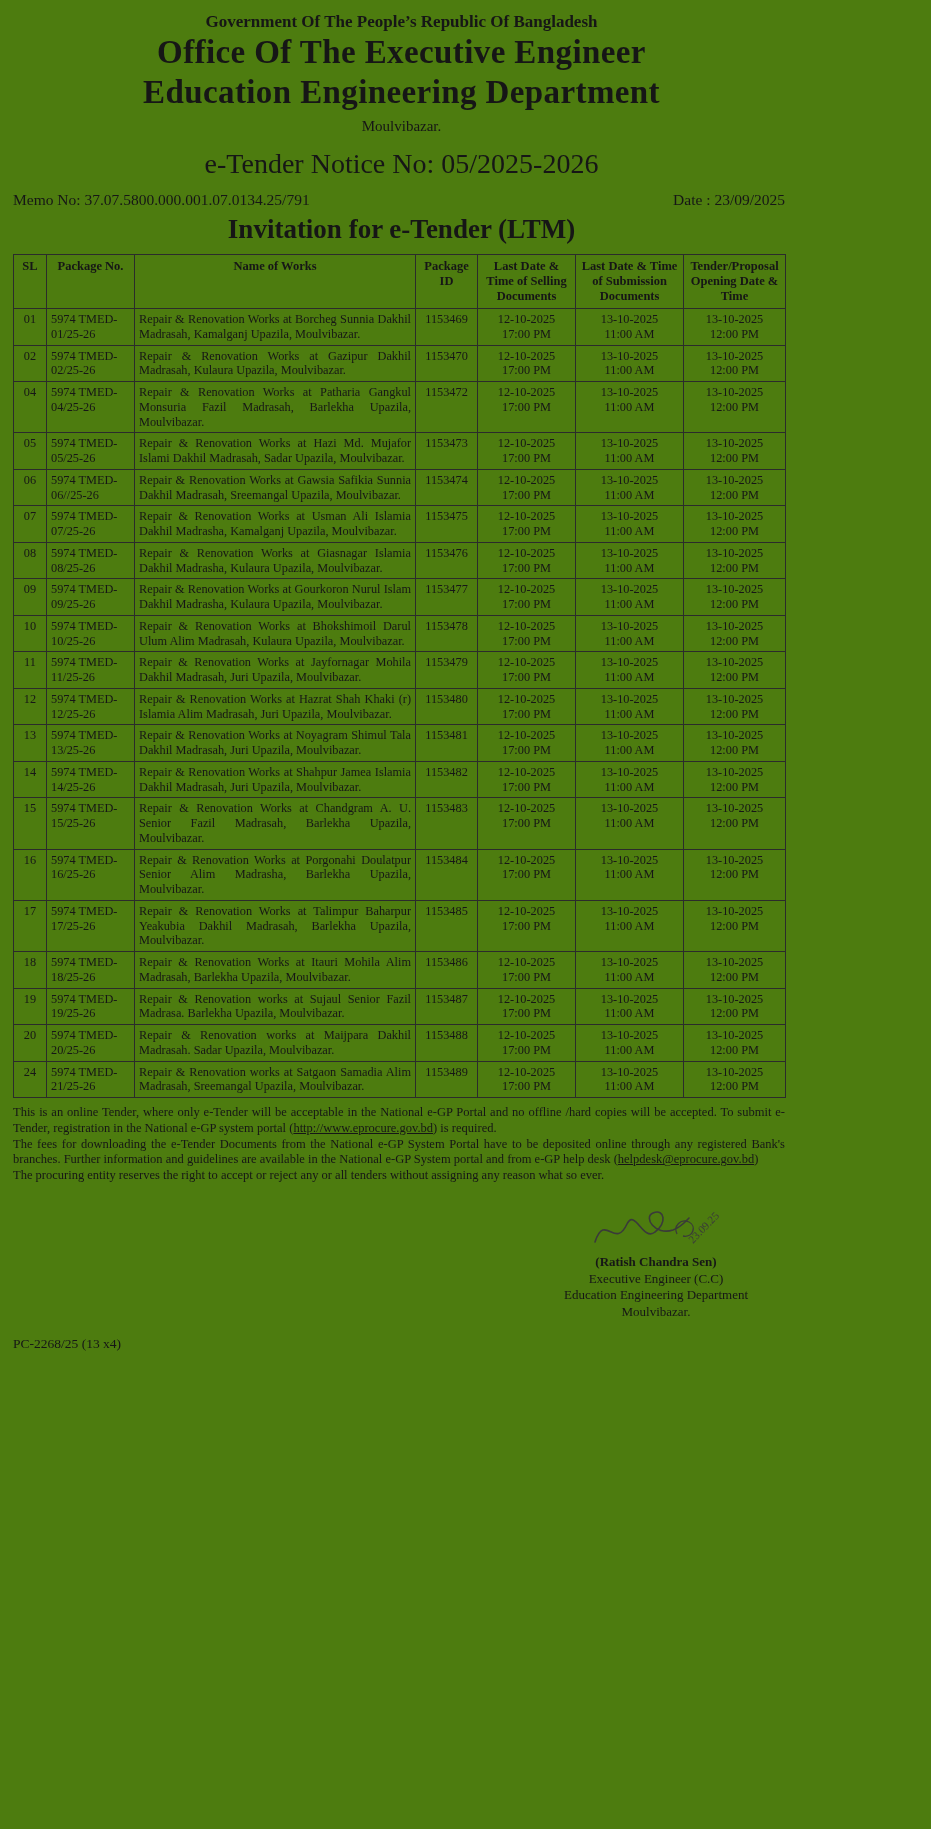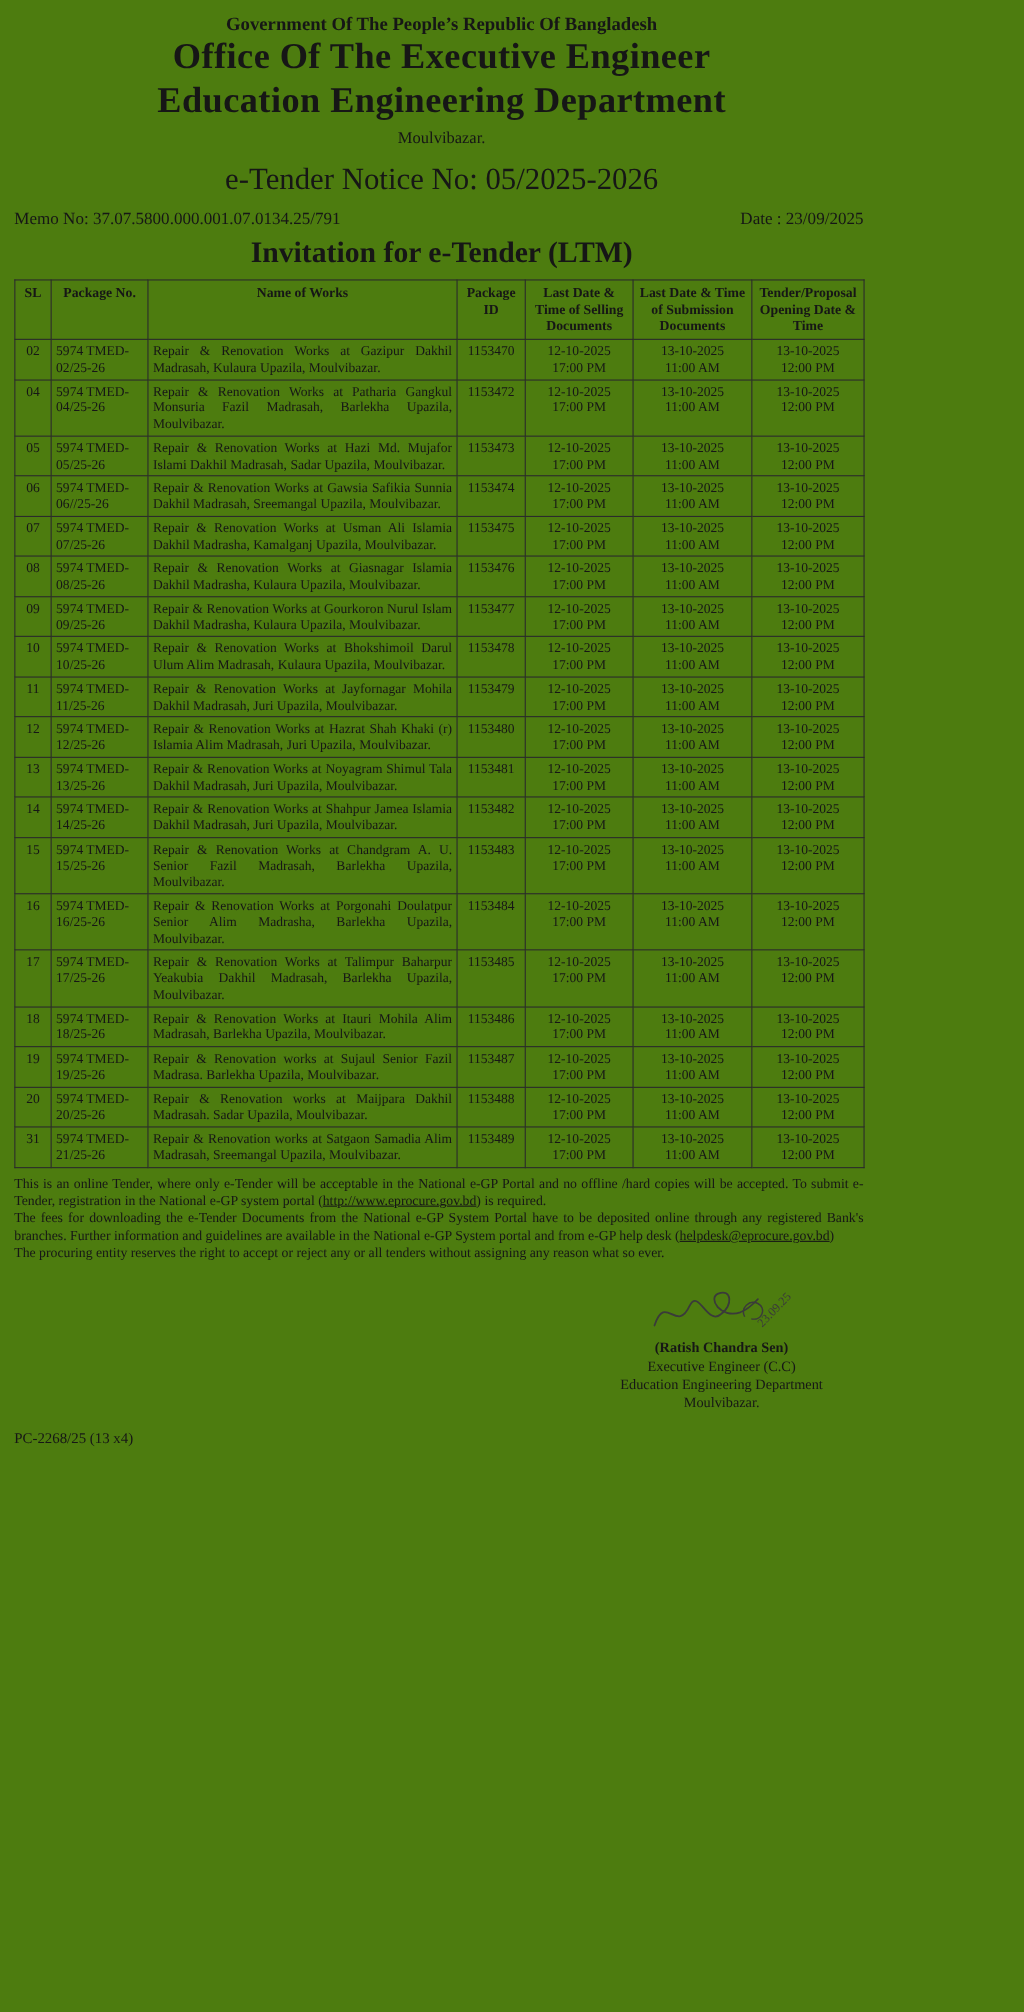--- a/index.html
+++ b/index.html
@@ -79,20 +79,32 @@
           <th>SL</th>
           <th>Package No.</th>
           <th>Name of Works</th>
           <th>Package ID</th>
           <th>Last Date &amp; Time of Selling Documents</th>
           <th>Last Date &amp; Time of Submission Documents</th>
           <th>Tender/Proposal Opening Date &amp; Time</th>
         </tr>
       </thead>
       <tbody>
+      <tr>
+        <td class="c-sl">01</td>
+        <td class="c-pkg">5974 TMED-01/25-26</td>
+        <td class="c-work">Repair &amp; Renovation Works at Borcheg Sunnia Dakhil Madrasah, Kamalganj Upazila, Moulvibazar.</td>
+        <td class="c-id">1153469</td>
+        <td class="c-date">12-10-2025
+17:00 PM</td>
+        <td class="c-date">13-10-2025
+11:00 AM</td>
+        <td class="c-date">13-10-2025
+12:00 PM</td>
+      </tr>
 
       <tr>
         <td class="c-sl">02</td>
         <td class="c-pkg">5974 TMED-02/25-26</td>
         <td class="c-work">Repair &amp; Renovation Works at Gazipur Dakhil Madrasah, Kulaura Upazila, Moulvibazar.</td>
         <td class="c-id">1153470</td>
         <td class="c-date">12-10-2025
 17:00 PM</td>
         <td class="c-date">13-10-2025
 11:00 AM</td>
@@ -316,21 +328,21 @@
         <td class="c-id">1153488</td>
         <td class="c-date">12-10-2025
 17:00 PM</td>
         <td class="c-date">13-10-2025
 11:00 AM</td>
         <td class="c-date">13-10-2025
 12:00 PM</td>
       </tr>
 
       <tr>
-        <td class="c-sl">31</td>
+        <td class="c-sl">24</td>
         <td class="c-pkg">5974 TMED-21/25-26</td>
         <td class="c-work">Repair &amp; Renovation works at Satgaon Samadia Alim Madrasah, Sreemangal Upazila, Moulvibazar.</td>
         <td class="c-id">1153489</td>
         <td class="c-date">12-10-2025
 17:00 PM</td>
         <td class="c-date">13-10-2025
 11:00 AM</td>
         <td class="c-date">13-10-2025
 12:00 PM</td>
       </tr>

